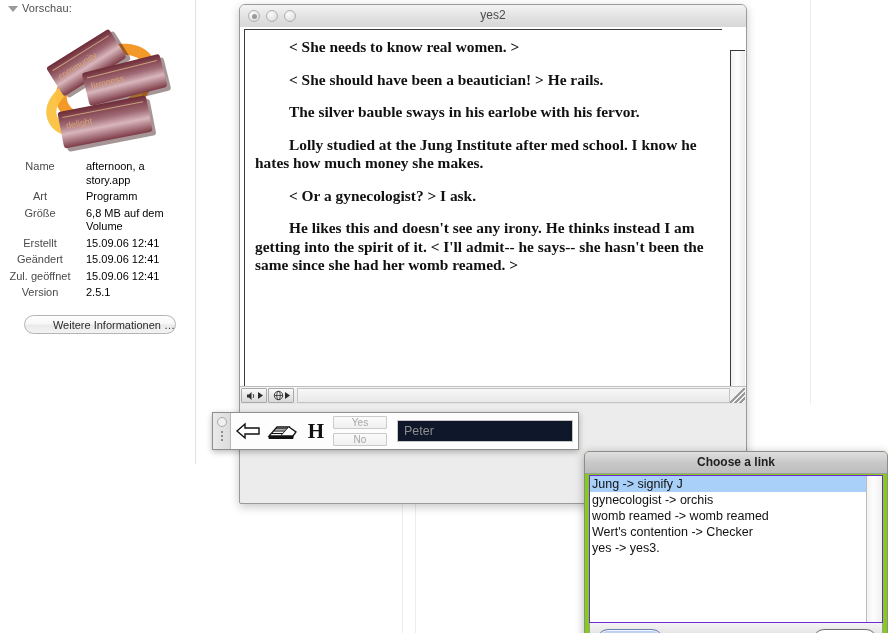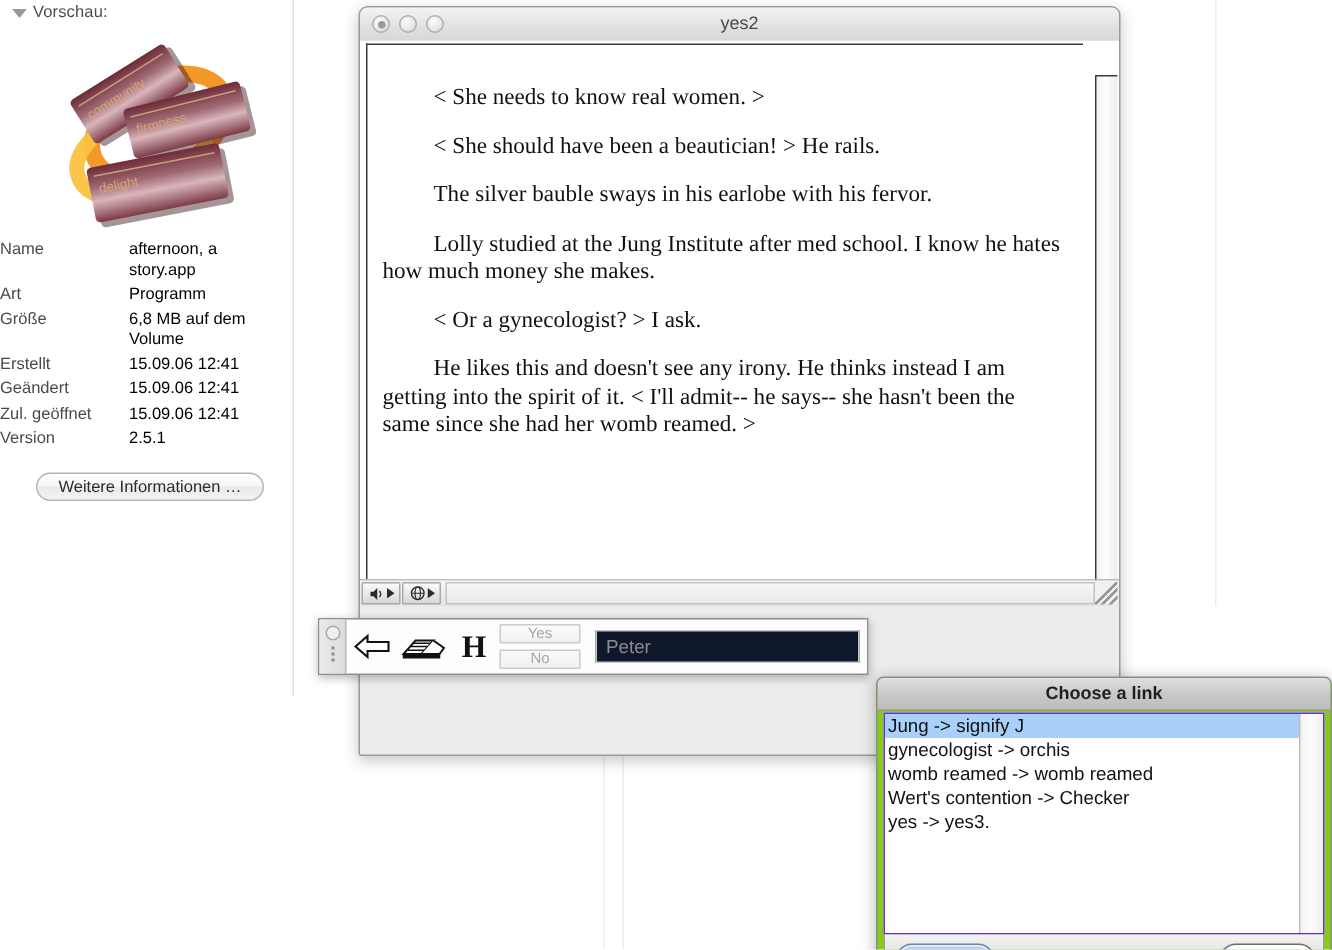--- a/index.html
+++ b/index.html
@@ -61,40 +61,40 @@
     color: #000;
   }
   .info-row {
     display: flex;
     margin-bottom: 3px;
     line-height: 13.5px;
   }
   .info-label {
     width: 86px;
     min-width: 86px;
-    text-align: left;
+    text-align: center;
     color: #4a4a4a;
     padding-right: 6px;
     box-sizing: border-box;
   }
   .info-value {
     color: #000;
     max-width: 96px;
   }
   #more-info-btn {
     position: absolute;
     left: 24px; top: 315px;
     width: 152px;
     height: 19px;
     border: 1px solid #b4b4b4;
     border-radius: 10px;
     background: linear-gradient(to bottom, #ffffff 0%, #f6f6f6 48%, #e9e9e9 52%, #f3f3f3 100%);
     font-size: 11px;
     color: #2b2b2b;
-    text-align: center;
+    text-align: right;
     line-height: 18px;
     box-sizing: border-box;
     cursor: default;
     box-shadow: 0 1px 0 rgba(255,255,255,0.7);
   }
 
   
   #doc-window {
     position: absolute;
     left: 212px; top: 4px;
@@ -148,26 +148,27 @@
     left: 0; top: 22px;
     width: 506px;
     height: 377px;
     background: #ffffff;
   }
   #doc-text {
     position: absolute;
     left: 4px; top: 2px;
     width: 478px;
     height: 358px;
-    padding: 26px 10px 0 10px;
+    padding: 8px 10px 0 10px;
     box-sizing: border-box;
     overflow: hidden;
     background: #ffffff;
     border-top: 1px solid #3a3a3a;
     border-left: 1px solid #3a3a3a;
+    font-weight: bold;
   }
   #doc-text p {
     margin: 0 0 14px 0;
     font-family: "Liberation Serif", serif;
     font-size: 15.4px;
     line-height: 18.5px;
     color: #111;
     text-indent: 34px;
   }
   

